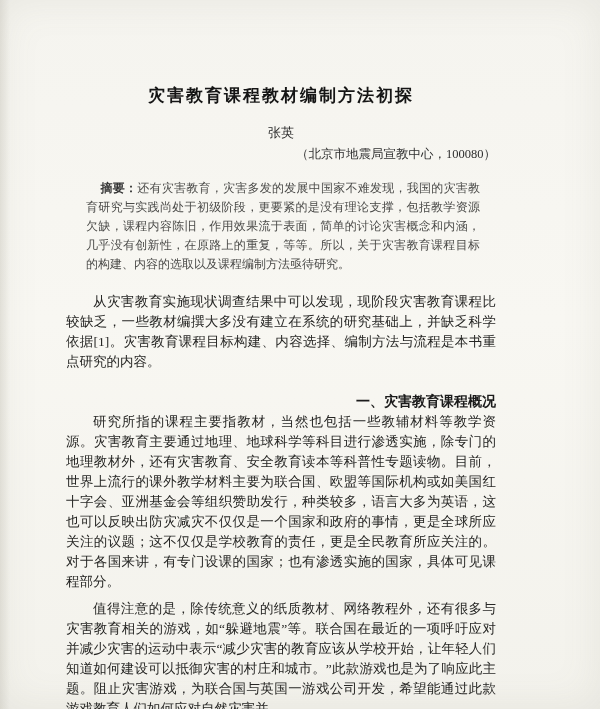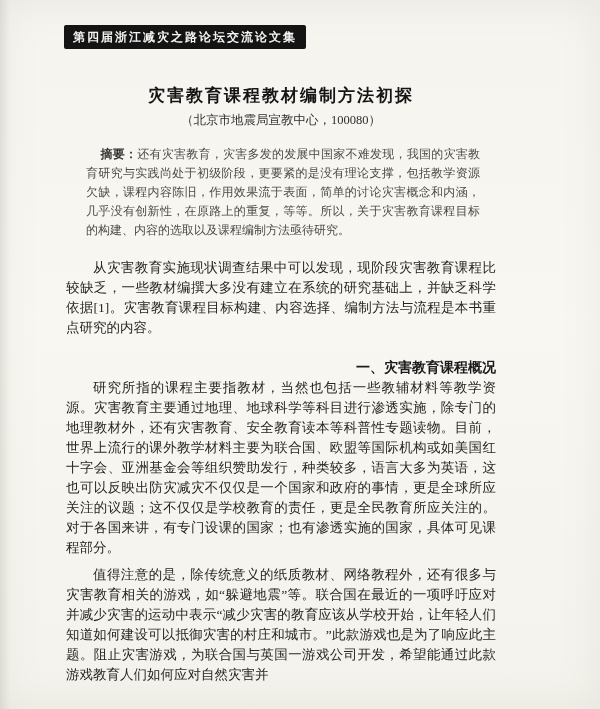--- a/index.html
+++ b/index.html
@@ -53,21 +53,21 @@
   }
   .author {
     margin-top: 16px;
     text-align: center;
     font-size: 13px;
     line-height: 18px;
     color: #2a2a2a;
   }
   .affiliation {
     margin-top: 4px;
-    text-align: center;
+    text-align: right;
     font-size: 12.5px;
     line-height: 17px;
     color: #2e2e2e;
   }
   .abstract {
     margin: 16px 16px 0 20px;
     font-size: 12px;
     line-height: 19px;
     text-align: justify;
     text-indent: 1.2em;
@@ -114,27 +114,25 @@
     height: 709px;
     background: linear-gradient(90deg, rgba(150,145,130,0.18), rgba(150,145,130,0));
   }
 </style>
 </head>
 <body>
 
 <div class="scan">
   <div class="edge-shadow"></div>
 
-  <div class="banner">
-    <span>第四届浙江减灾之路论坛交流论文集</span>
-  </div>
 
   <div class="content">
     <h1 class="title">灾害教育课程教材编制方法初探</h1>
 
+    <div class="author">张英</div>
 
     <div class="affiliation">（北京市地震局宣教中心，100080）</div>
 
     <p class="abstract"><span class="label">摘要：</span><span>还有灾害教育，灾害多发的发展中国家不难发现，我国的灾害教育研究与实践尚处于初级阶段，更要紧的是没有理论支撑，包括教学资源欠缺，课程内容陈旧，作用效果流于表面，简单的讨论灾害概念和内涵，几乎没有创新性，在原路上的重复，等等。所以，关于灾害教育课程目标的构建、内容的选取以及课程编制方法亟待研究。</span></p>
 
 
     <p class="body-para">从灾害教育实施现状调查结果中可以发现，现阶段灾害教育课程比较缺乏，一些教材编撰大多没有建立在系统的研究基础上，并缺乏科学依据[1]。灾害教育课程目标构建、内容选择、编制方法与流程是本书重点研究的内容。</p>
 
     <h2 class="section-heading">一、灾害教育课程概况</h2>
 

